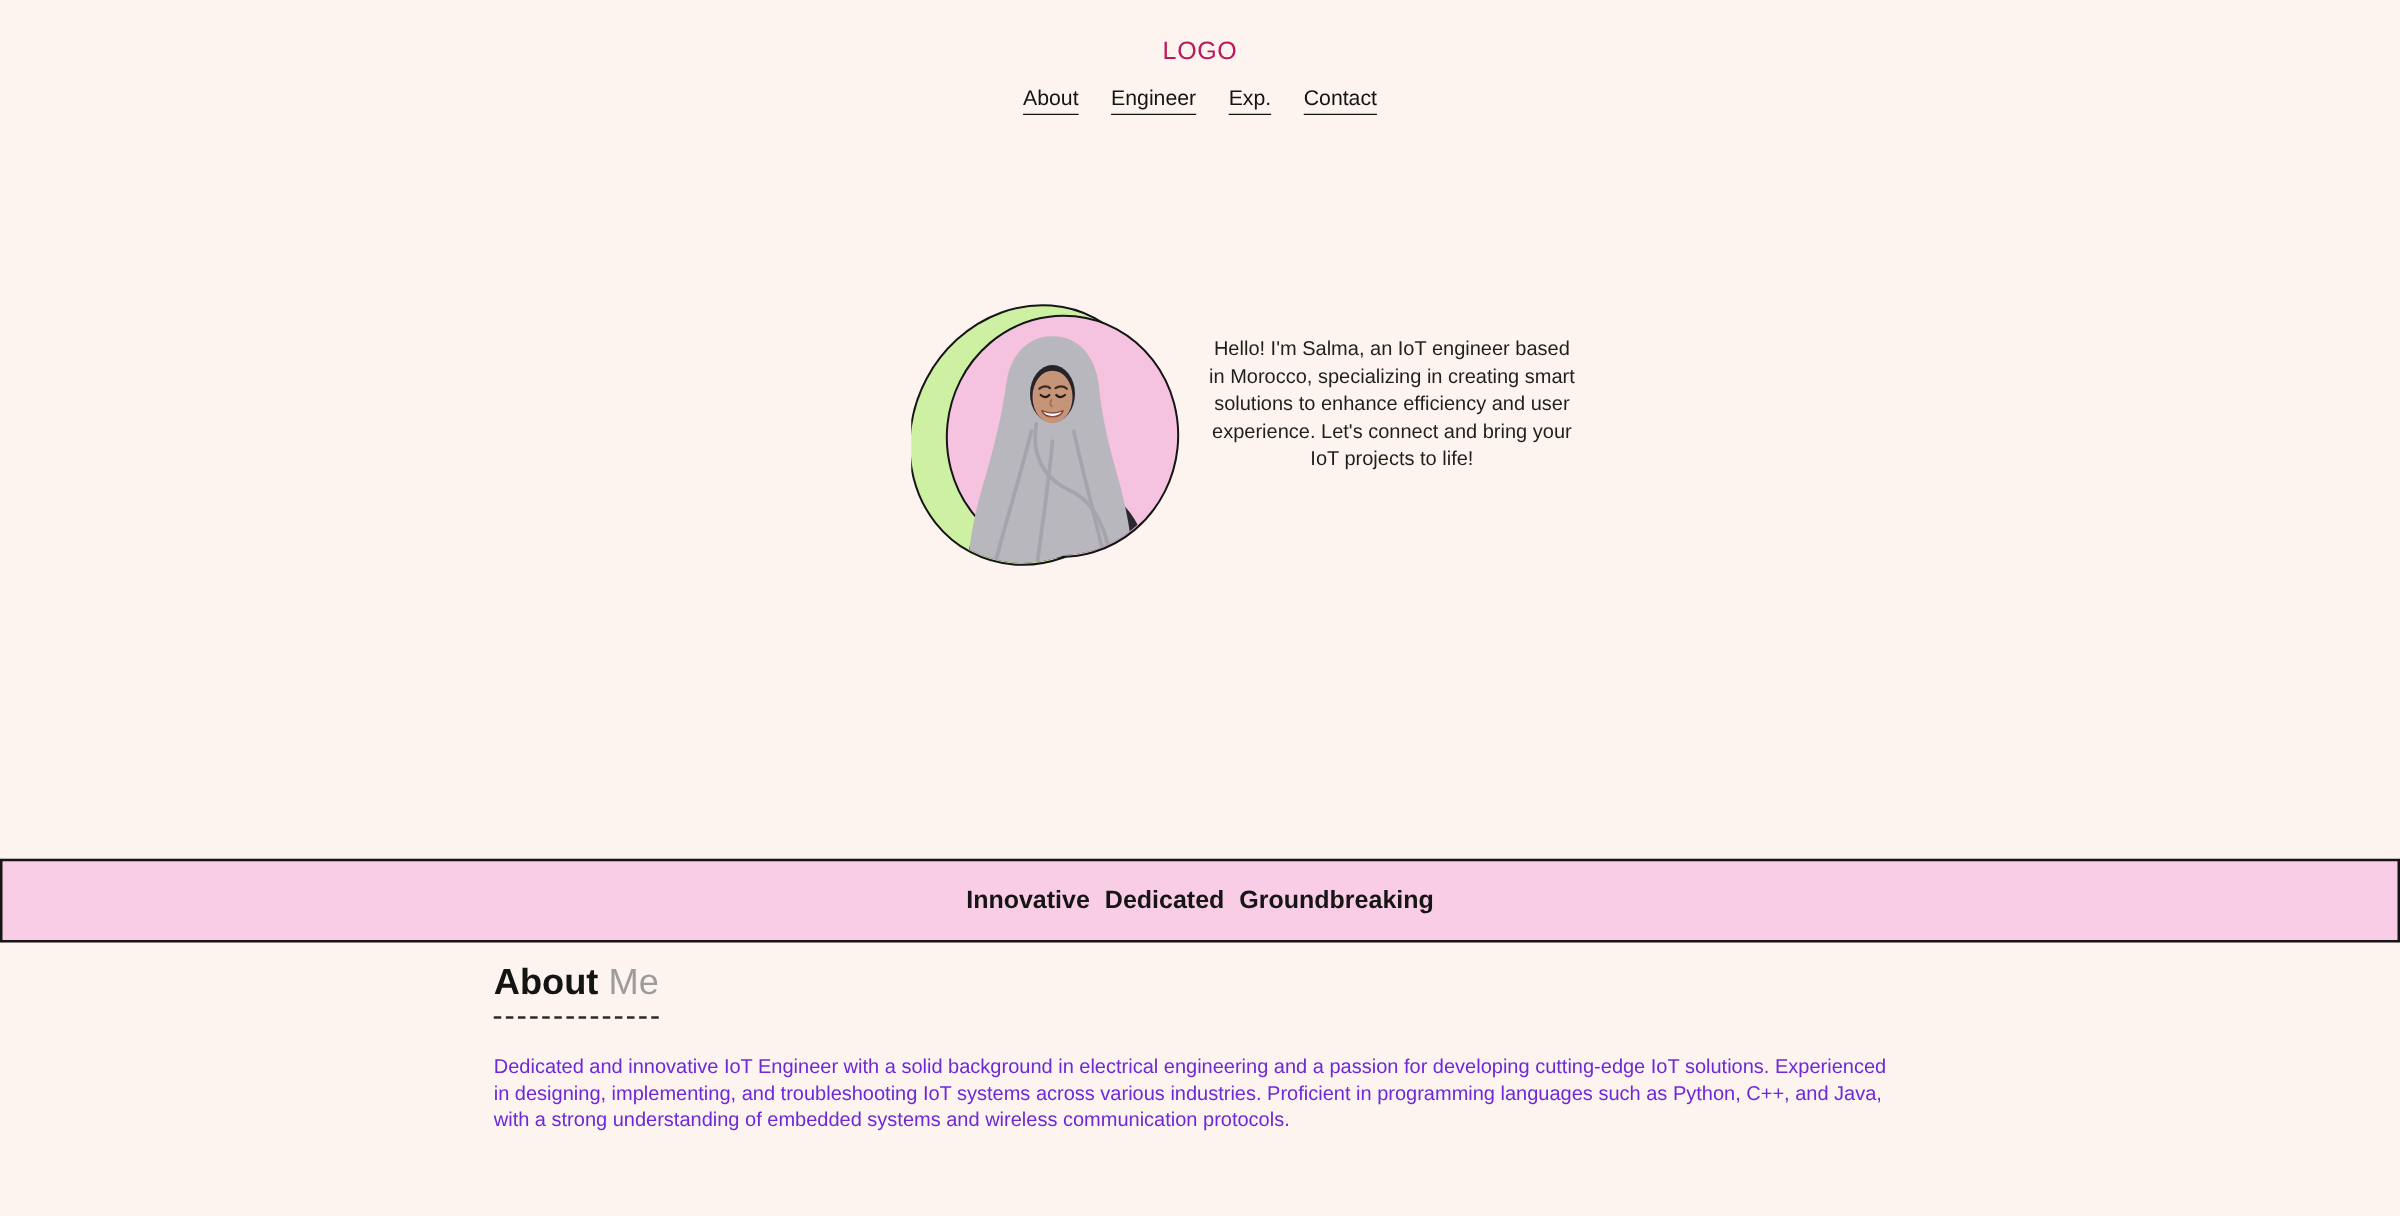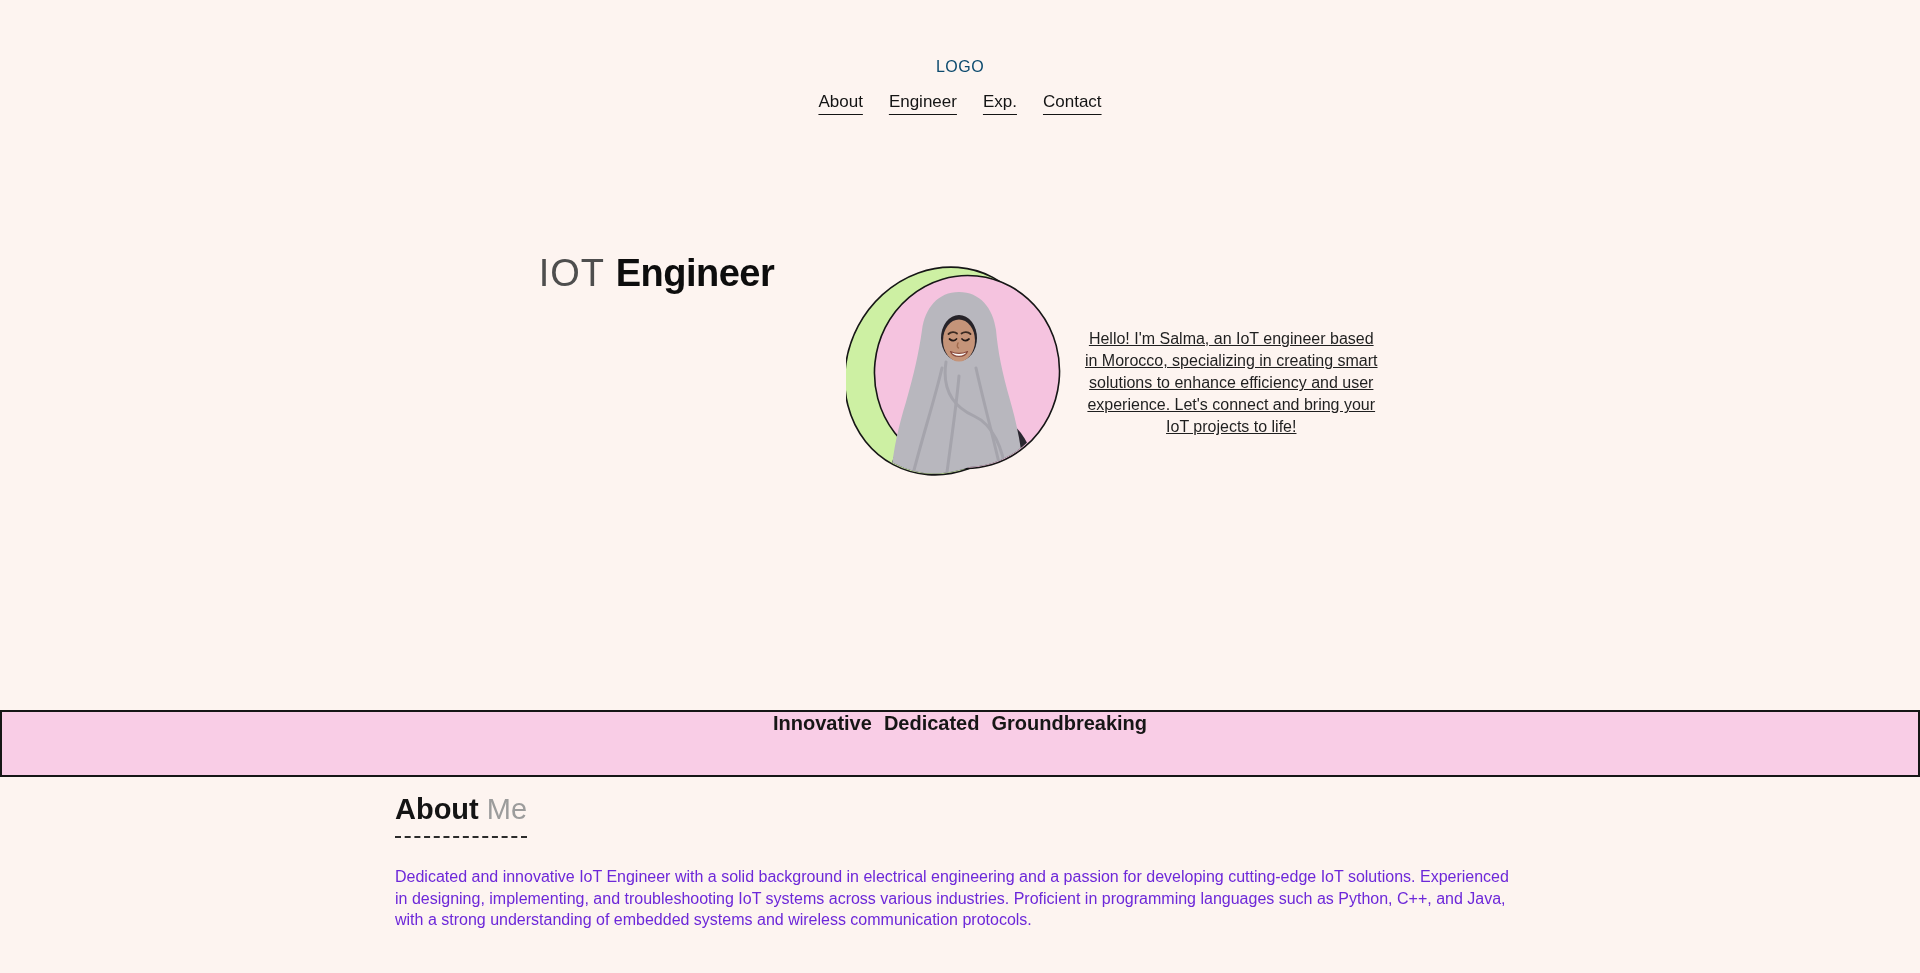--- a/index.html
+++ b/index.html
@@ -4,47 +4,47 @@
 <style>
   * { margin:0; padding:0; box-sizing:border-box; }
   html,body { width:1920px; height:973px; overflow:hidden; }
   body {
     background:#FDF4F0;
     font-family:"Liberation Sans","DejaVu Sans",sans-serif;
     color:#1C1C1E;
   }
   
   .site-header { padding-top:30px; text-align:center; }
-  .logo { display:inline-block; font-size:16px; font-weight:500; letter-spacing:.5px; color:#0c4a6e;margin-top:28px; }
+  .logo { display:inline-block; font-size:20px; font-weight:500; letter-spacing:.5px; color:#be185d; }
   .main-nav { margin-top:16px; display:flex; justify-content:center; gap:26px; }
   .main-nav a {
     font-size:17px; color:#141414; text-decoration:underline;
     text-decoration-thickness:1.2px; text-underline-offset:7px; cursor:pointer;
   }
   
   .hero-row {
     margin-top:144px;
     display:flex; justify-content:center; align-items:flex-start;
   }
   .hero-title {
     line-height:1; font-size:38px; margin-top:-2px;
     white-space:nowrap;
   }
   .hero-title .thin { font-weight:200; color:#4E4E4E; letter-spacing:1px; }
   .hero-title .bold { font-weight:800; color:#0D0D0D; letter-spacing:-.5px; }
   .portrait-wrap { margin-left:72px; width:217px; height:226px; flex:0 0 auto; }
   .hero-intro {
-    margin-left:18px; margin-top:72px; width:300px;
-    font-size:16px; line-height:1.38; text-align:center; color:#1F1F1F;text-decoration:underline;
+    margin-left:18px; margin-top:36px; width:300px;
+    font-size:16px; line-height:1.38; text-align:center; color:#1F1F1F;
   }
   
   .marquee {
     margin-top:228px; height:67px; width:100%;
     background:#F9CDE6; border:2px solid #161616;
-    display:flex; align-items:flex-start; justify-content:center; gap:12px;
+    display:flex; align-items:center; justify-content:center; gap:12px;
   }
   .marquee span { font-size:20px; font-weight:700; color:#161616; }
   
   .about { width:1130px; margin:0 auto; padding-top:16px; }
   .about-heading {
     display:inline-block; font-size:29px; font-weight:600; color:#141414;
     padding-bottom:10px; border-bottom:2px dashed #2b2b2b;
   }
   .about-heading .light { color:#9C9C9C; font-weight:300; }
   .about p { margin-top:26px; font-size:16px; line-height:1.35; color:#6d28d9; }
@@ -58,23 +58,20 @@
   <nav class="main-nav">
     <a>About</a>
     <a>Engineer</a>
     <a>Exp.</a>
     <a>Contact</a>
   </nav>
 </header>
 
 <section>
   <div class="hero-row">
-    <h1 class="hero-title"><span class="thin">IOT</span>
-      <span class="bold">Engineer</span>
-    </h1>
 
     <div class="portrait-wrap">
       <svg width="217" height="226" viewBox="0 0 217 226">
         <defs>
           <clipPath id="blobClip">
             <ellipse cx="97" cy="115" rx="94.5" ry="104.5" transform="rotate(28 97 115)"></ellipse>
             <ellipse cx="121" cy="116" rx="91" ry="95" transform="rotate(6 121 116)"></ellipse>
           </clipPath>
         </defs>
 

